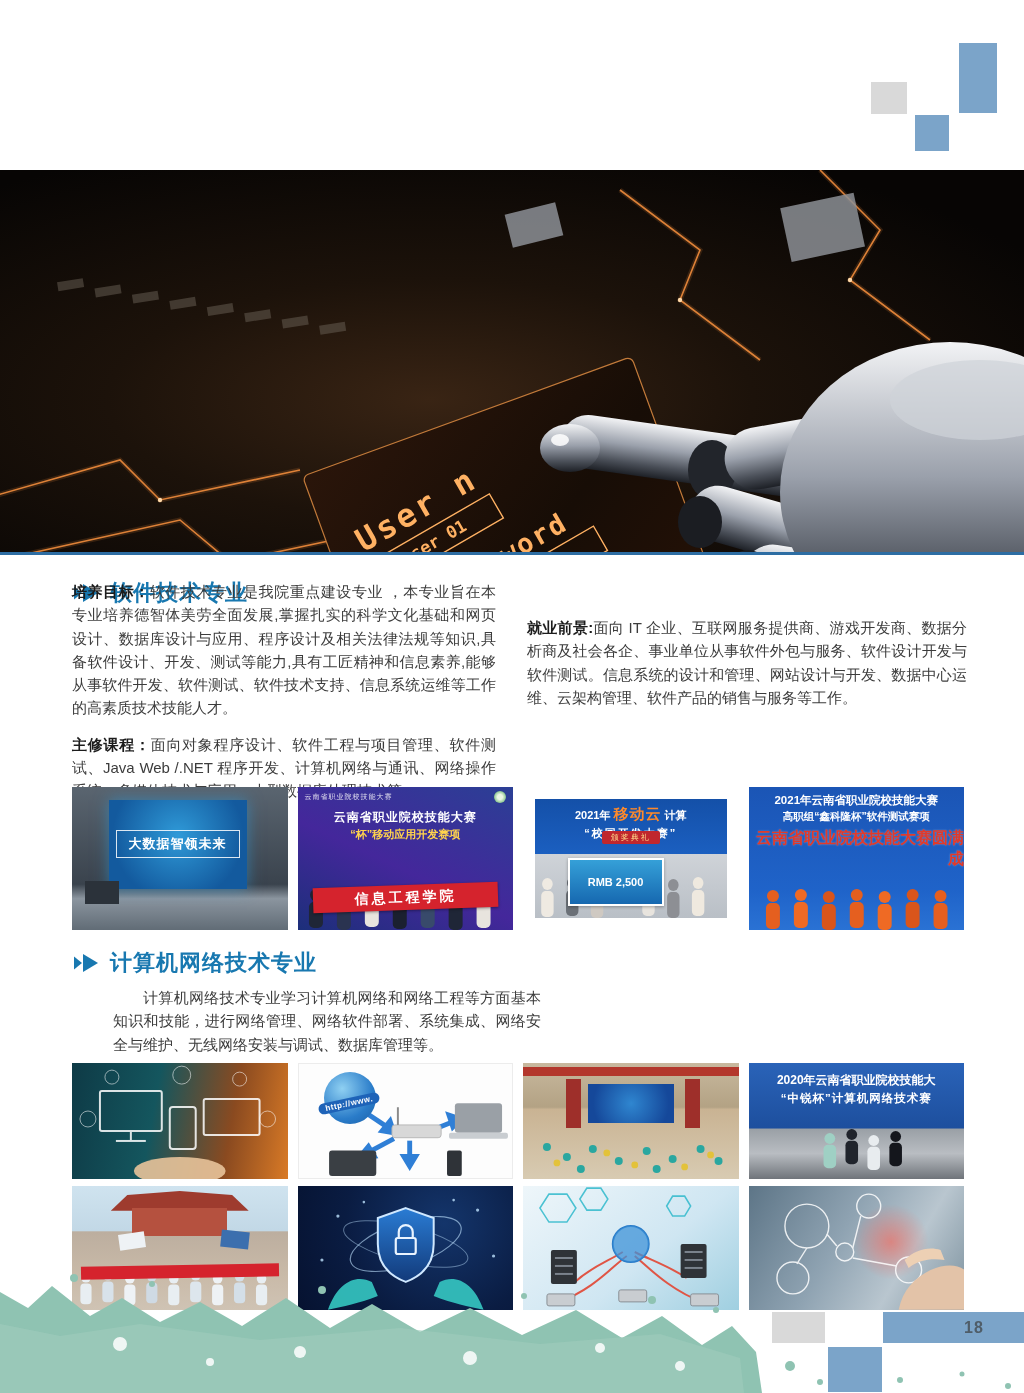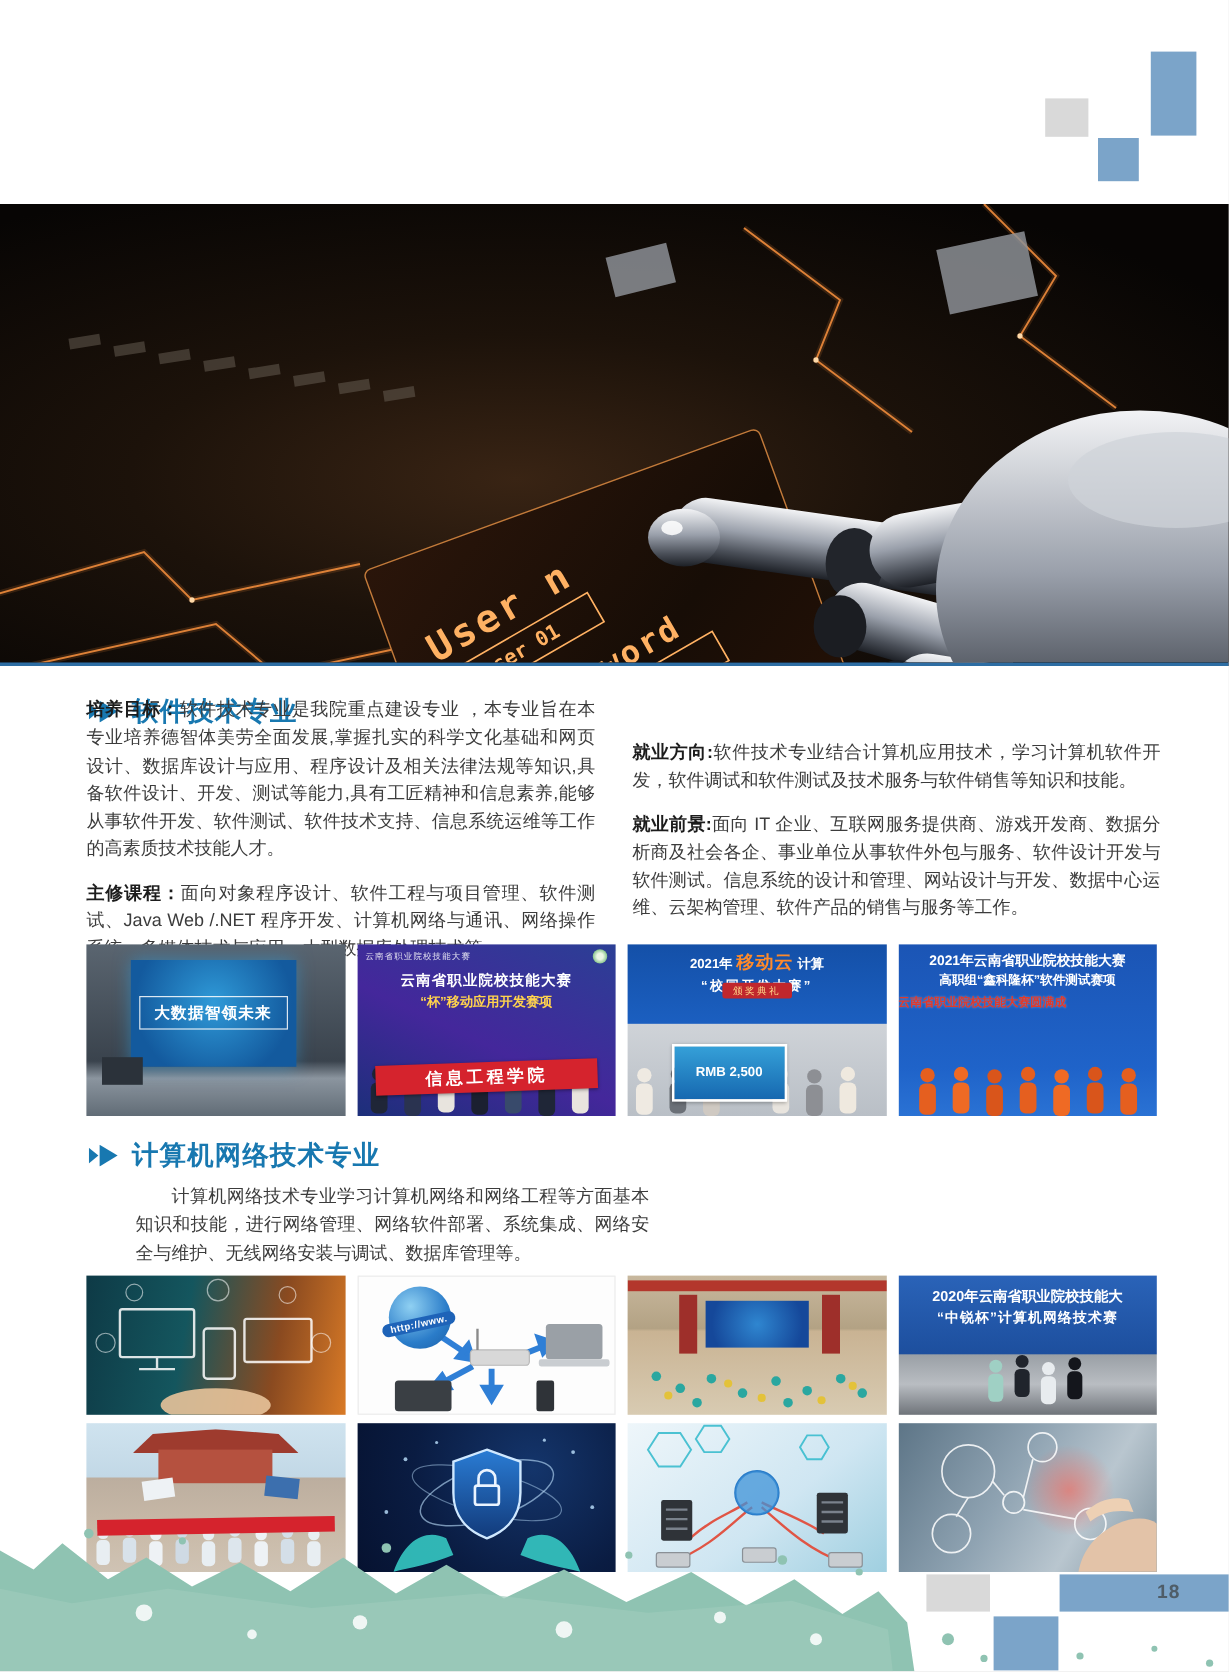--- a/index.html
+++ b/index.html
@@ -81,21 +81,21 @@
                color:#ffd98a;font-size:8px;padding:1px 9px;border-radius:2px;letter-spacing:2px;}
   .p13 .check{position:absolute;left:17%;bottom:12px;width:92px;height:44px;
               background:linear-gradient(180deg,#35a0d8,#1668b0);border:2px solid #fff;
               display:flex;align-items:center;justify-content:center;color:#fff;font-size:11px;
               font-weight:700;box-shadow:0 1px 3px rgba(0,0,0,.3);}
 
   
   .p14{background:linear-gradient(180deg,#1b55b5,#1f63c9 72%,#2a72d4);}
   .p14 .l1{position:absolute;left:0;top:6px;width:100%;text-align:center;color:#fff;font-weight:700;font-size:11.5px;}
   .p14 .l2{position:absolute;left:0;top:23px;width:100%;text-align:center;color:#fff;font-weight:700;font-size:10.5px;}
-  .p14 .l3{position:absolute;left:0;top:41px;width:100%;text-align:left;color:#e03a2b;font-weight:700;font-size:10px;
+  .p14 .l3{position:absolute;left:0;top:41px;width:100%;text-align:right;color:#e03a2b;font-weight:700;font-size:16px;
            text-shadow:0 0 2px rgba(255,255,255,.35);}
 
   
   .p21{background:linear-gradient(100deg,#0e3a46 0%,#14565e 38%,#8a4a20 72%,#d97a26 100%);}
   .p21 svg{position:absolute;inset:0;width:100%;height:100%;}
 
   
   .p22{background:#fdfdfd;border:1px solid #ececec;box-sizing:border-box;}
   .p22 .globe{position:absolute;left:12%;top:7%;width:52px;height:52px;border-radius:50%;
               background:radial-gradient(circle at 35% 32%,#8fd0f2,#2a7cc9 62%,#1b5ea6);}
@@ -272,21 +272,20 @@
       <polygon points="9,0 24,9 9,18" fill="#1878b0"></polygon>
     </svg>
     <h2>软件技术专业</h2>
   </div>
 
   <div class="col col-s1-left">
     <p><b>培养目标：</b><span>软件技术专业是我院重点建设专业 ，本专业旨在本专业培养德智体美劳全面发展,掌握扎实的科学文化基础和网页设计、数据库设计与应用、程序设计及相关法律法规等知识,具备软件设计、开发、测试等能力,具有工匠精神和信息素养,能够从事软件开发、软件测试、软件技术支持、信息系统运维等工作的高素质技术技能人才。</span></p>
     <p><b>主修课程：</b><span>面向对象程序设计、软件工程与项目管理、软件测试、Java Web /.NET 程序开发、计算机网络与通讯、网络操作系统、多媒体技术与应用、大型数据库处理技术等。</span></p>
   </div>
   <div class="col col-s1-right">
-    <p><b>就业方向:</b><span>软件技术专业结合计算机应用技术，学习计算机软件开发，软件调试和软件测试及技术服务与软件销售等知识和技能。</span></p>
     <p><b>就业前景:</b><span>面向 IT 企业、互联网服务提供商、游戏开发商、数据分析商及社会各企、事业单位从事软件外包与服务、软件设计开发与软件测试。信息系统的设计和管理、网站设计与开发、数据中心运维、云架构管理、软件产品的销售与服务等工作。</span></p>
   </div>
 
   <div class="row row-1">
     <figure class="ph p11" style="margin:0">
       <div class="screen">
         <span class="scr-t">大数据智领未来</span>
       </div>
       <div class="podium"></div>
     </figure>
@@ -299,21 +298,21 @@
         <use href="#person" x="8" y="2" width="20" height="42" fill="#1f2637"></use>
         <use href="#person" x="36" y="4" width="20" height="42" fill="#2a3350"></use>
         <use href="#person" x="64" y="1" width="20" height="42" fill="#e8e4de"></use>
         <use href="#person" x="92" y="3" width="20" height="42" fill="#1b2030"></use>
         <use href="#person" x="120" y="2" width="20" height="42" fill="#384a6b"></use>
         <use href="#person" x="148" y="4" width="20" height="42" fill="#1f2637"></use>
         <use href="#person" x="176" y="2" width="20" height="42" fill="#e8e4de"></use>
       </svg>
       <div class="banner">信息工程学院</div>
     </figure>
-    <figure class="ph p13" style="margin:0">
+    <figure class="ph p13" style="margin:12px">
       <div class="t1"><span>2021年</span> <span class="hl">移动云</span> <span>计算</span></div>
       <div class="t2">“校园开发大赛”</div>
       <div class="ribbon">颁奖典礼</div>
       <svg class="crowd" viewBox="0 0 216 44" preserveAspectRatio="none">
         <use href="#person" x="4" y="3" width="20" height="42" fill="#efeae2"></use>
         <use href="#person" x="32" y="2" width="20" height="42" fill="#6b7077"></use>
         <use href="#person" x="60" y="4" width="20" height="42" fill="#cfc9c2"></use>
         <use href="#person" x="118" y="2" width="20" height="42" fill="#e8e4de"></use>
         <use href="#person" x="146" y="4" width="20" height="42" fill="#8d8f94"></use>
         <use href="#person" x="174" y="2" width="20" height="42" fill="#efe9df"></use>

